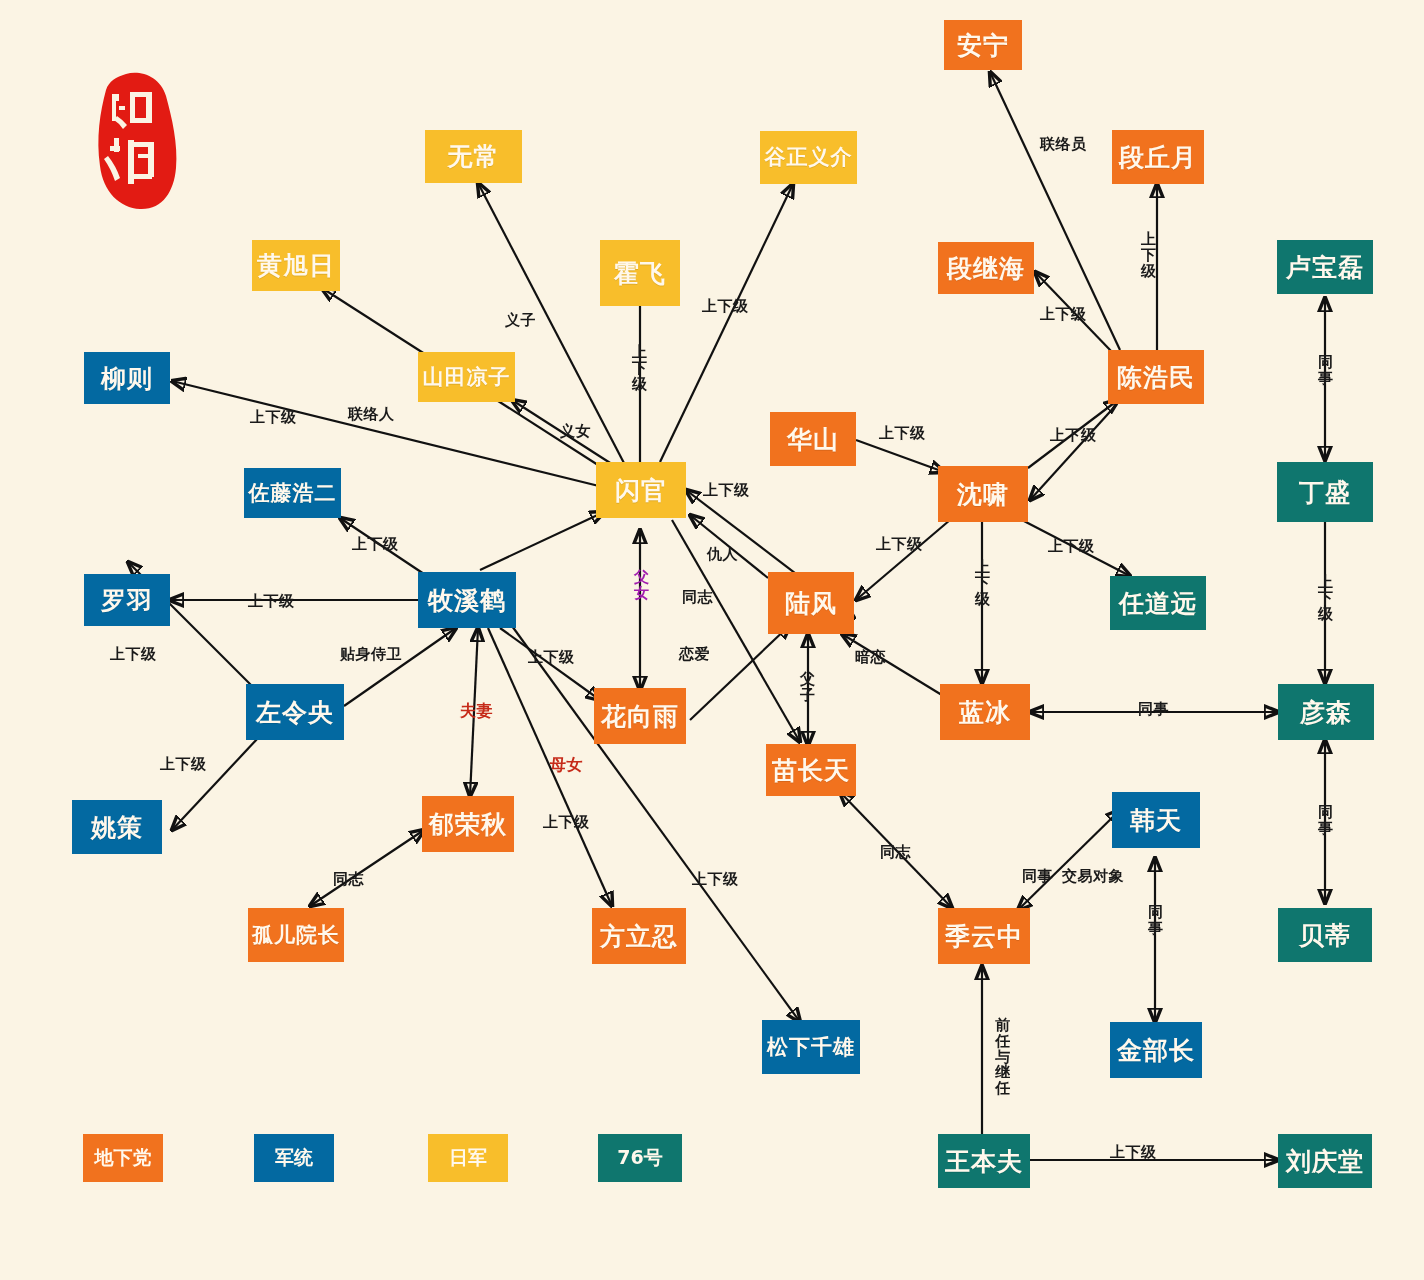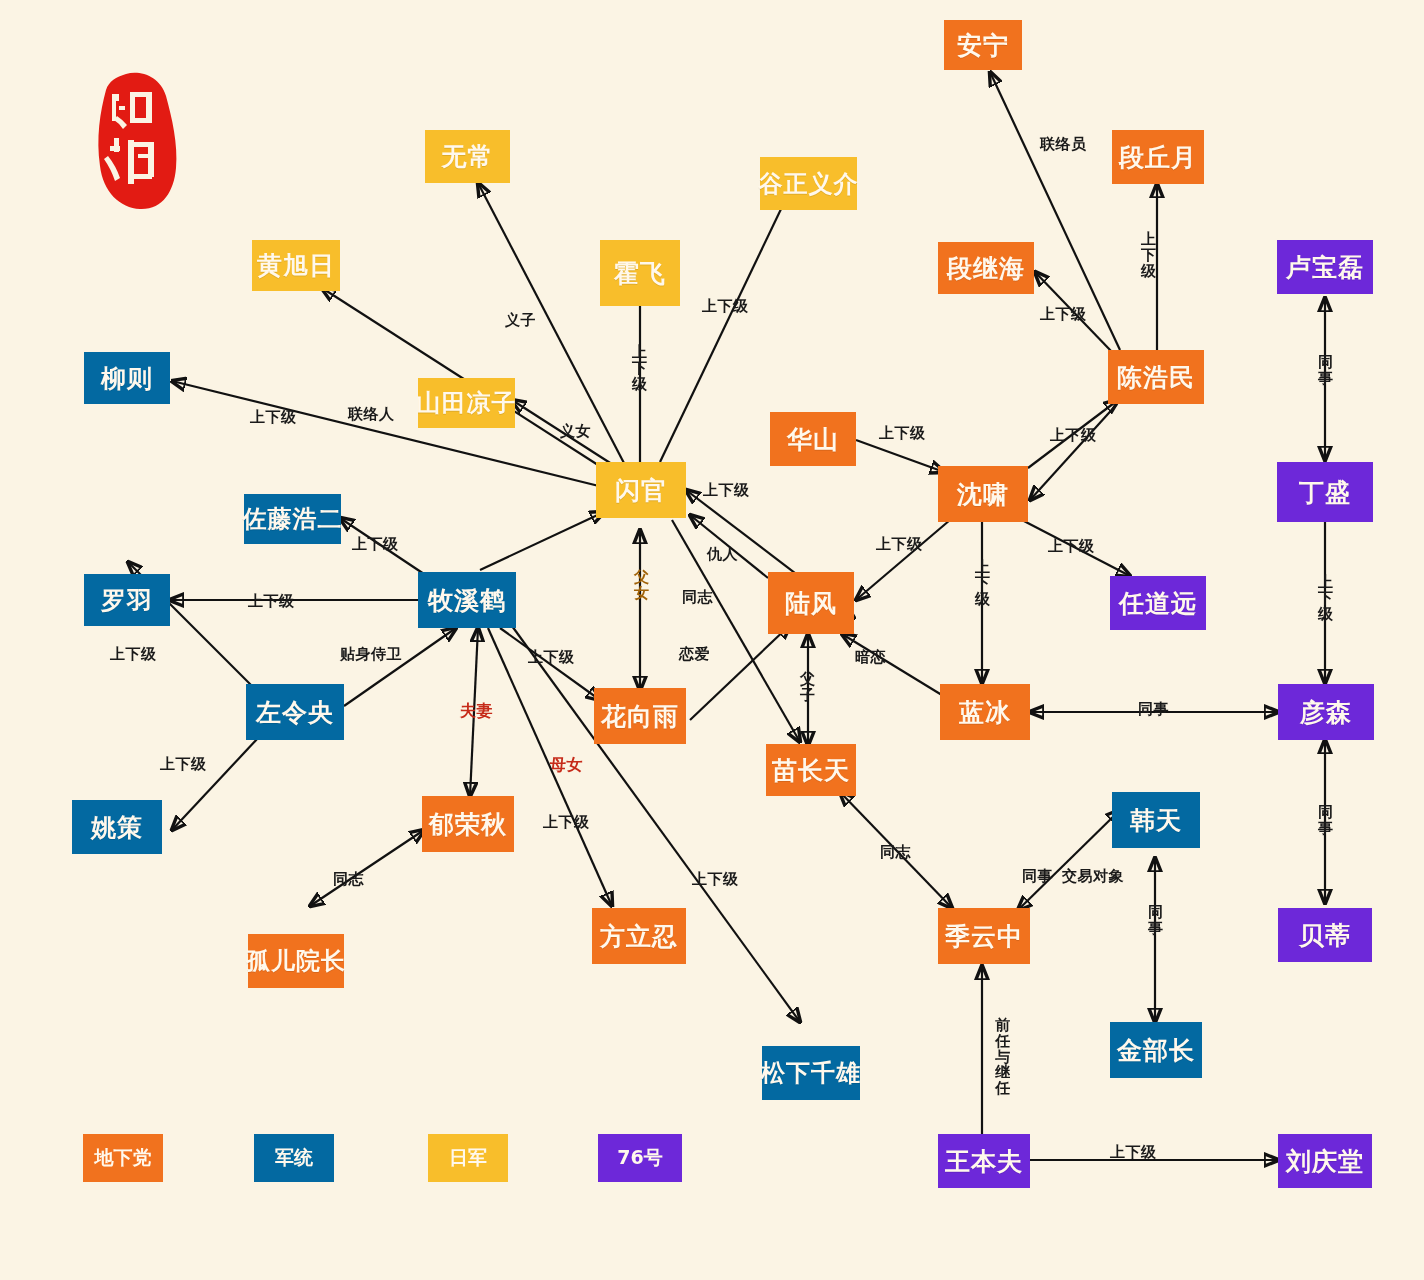--- a/index.html
+++ b/index.html
@@ -49,23 +49,23 @@
     line-height:1;
     white-space:nowrap;
     box-sizing:border-box;
     text-shadow:0 1px 0 rgba(0,0,0,.10);
     z-index:20;
     cursor:pointer;
   }
   .c-orange{background:#F1721E;}
   .c-blue  {background:#0369a1;}
   .c-yellow{background:#F8BE2B;}
-  .c-green {background:#6d28d9;}
-
-  .node.small{font-size:24px;margin-top:26px;}
+  .c-green {background:#0f766e;}
+
+  .node.small{font-size:21px;}
 
   
   .legend-box{
     position:absolute;
     display:flex;align-items:center;justify-content:center;
     color:#FFF8EC;font-weight:bold;font-size:19px;
     white-space:nowrap;box-sizing:border-box;z-index:20;text-align:right;
   }
 
   
@@ -78,21 +78,21 @@
     z-index:25;
     pointer-events:none;
     letter-spacing:.5px;
   }
   .elabel.vert{
     white-space:normal;
     width:15px;
     line-height:1.05;
     text-align:center;
   }
-  .elabel.red{color:#a16207;}
+  .elabel.red{color:#a21caf;}
   .elabel.smallred{color:#C62A19;font-size:16px;}
 
   svg#edges{
     position:absolute;
     left:0;top:0;
     width:1424px;height:1280px;
     z-index:10;
     pointer-events:none;
   }
   svg#edges line, svg#edges path{
@@ -207,21 +207,21 @@
     <line x1="1018" y1="910" x2="1120" y2="810" marker-end="url(#ah)" marker-start="url(#ah)"></line>
 
     <line x1="1155" y1="1022" x2="1155" y2="858" marker-end="url(#ah)" marker-start="url(#ah)"></line>
 
     <line x1="982" y1="1134" x2="982" y2="966" marker-end="url(#ah)"></line>
 
     <line x1="1030" y1="1160" x2="1278" y2="1160" marker-end="url(#ah)"></line>
   </svg>
 
   <div class="node c-orange" style="left:944px;top:20px;width:78px;height:50px">安宁</div>
-  <div class="node c-yellow" style="left:425px;top:130px;width:85px;height:53px">无常</div>
+  <div class="node c-yellow" style="left:425px;top:130px;width:97px;height:53px">无常</div>
   <div class="node c-yellow small" style="left:760px;top:131px;width:97px;height:53px">谷正义介</div>
   <div class="node c-orange" style="left:1112px;top:130px;width:92px;height:54px">段丘月</div>
   <div class="node c-yellow" style="left:252px;top:240px;width:88px;height:51px">黄旭日</div>
   <div class="node c-yellow" style="left:600px;top:240px;width:80px;height:66px">霍飞</div>
   <div class="node c-orange" style="left:938px;top:242px;width:96px;height:52px">段继海</div>
   <div class="node c-green" style="left:1277px;top:240px;width:96px;height:54px">卢宝磊</div>
   <div class="node c-blue" style="left:84px;top:352px;width:86px;height:52px">柳则</div>
   <div class="node c-yellow small" style="left:418px;top:352px;width:97px;height:50px">山田凉子</div>
   <div class="node c-orange" style="left:1108px;top:350px;width:96px;height:54px">陈浩民</div>
   <div class="node c-blue small" style="left:244px;top:468px;width:97px;height:50px">佐藤浩二</div>

